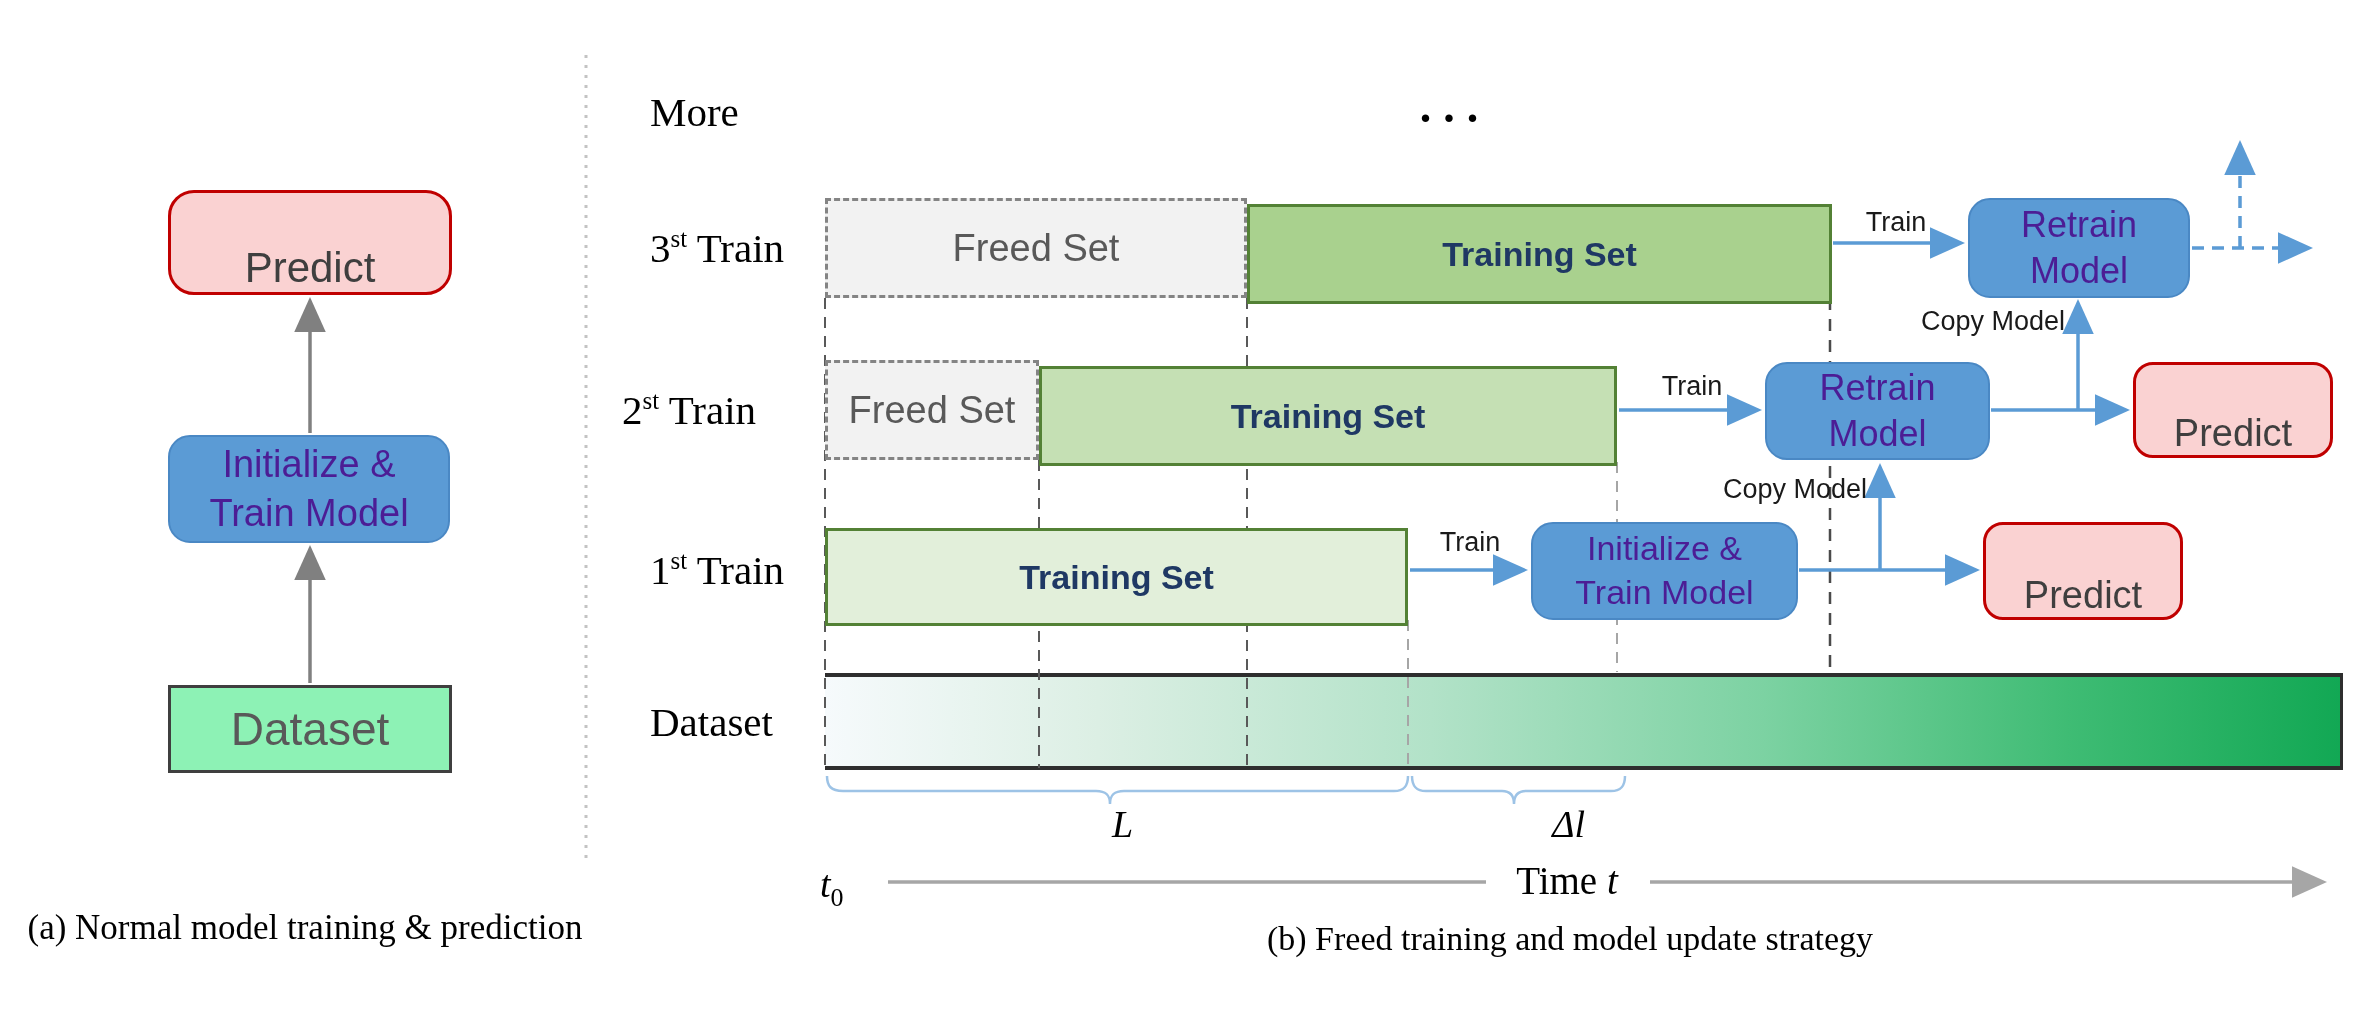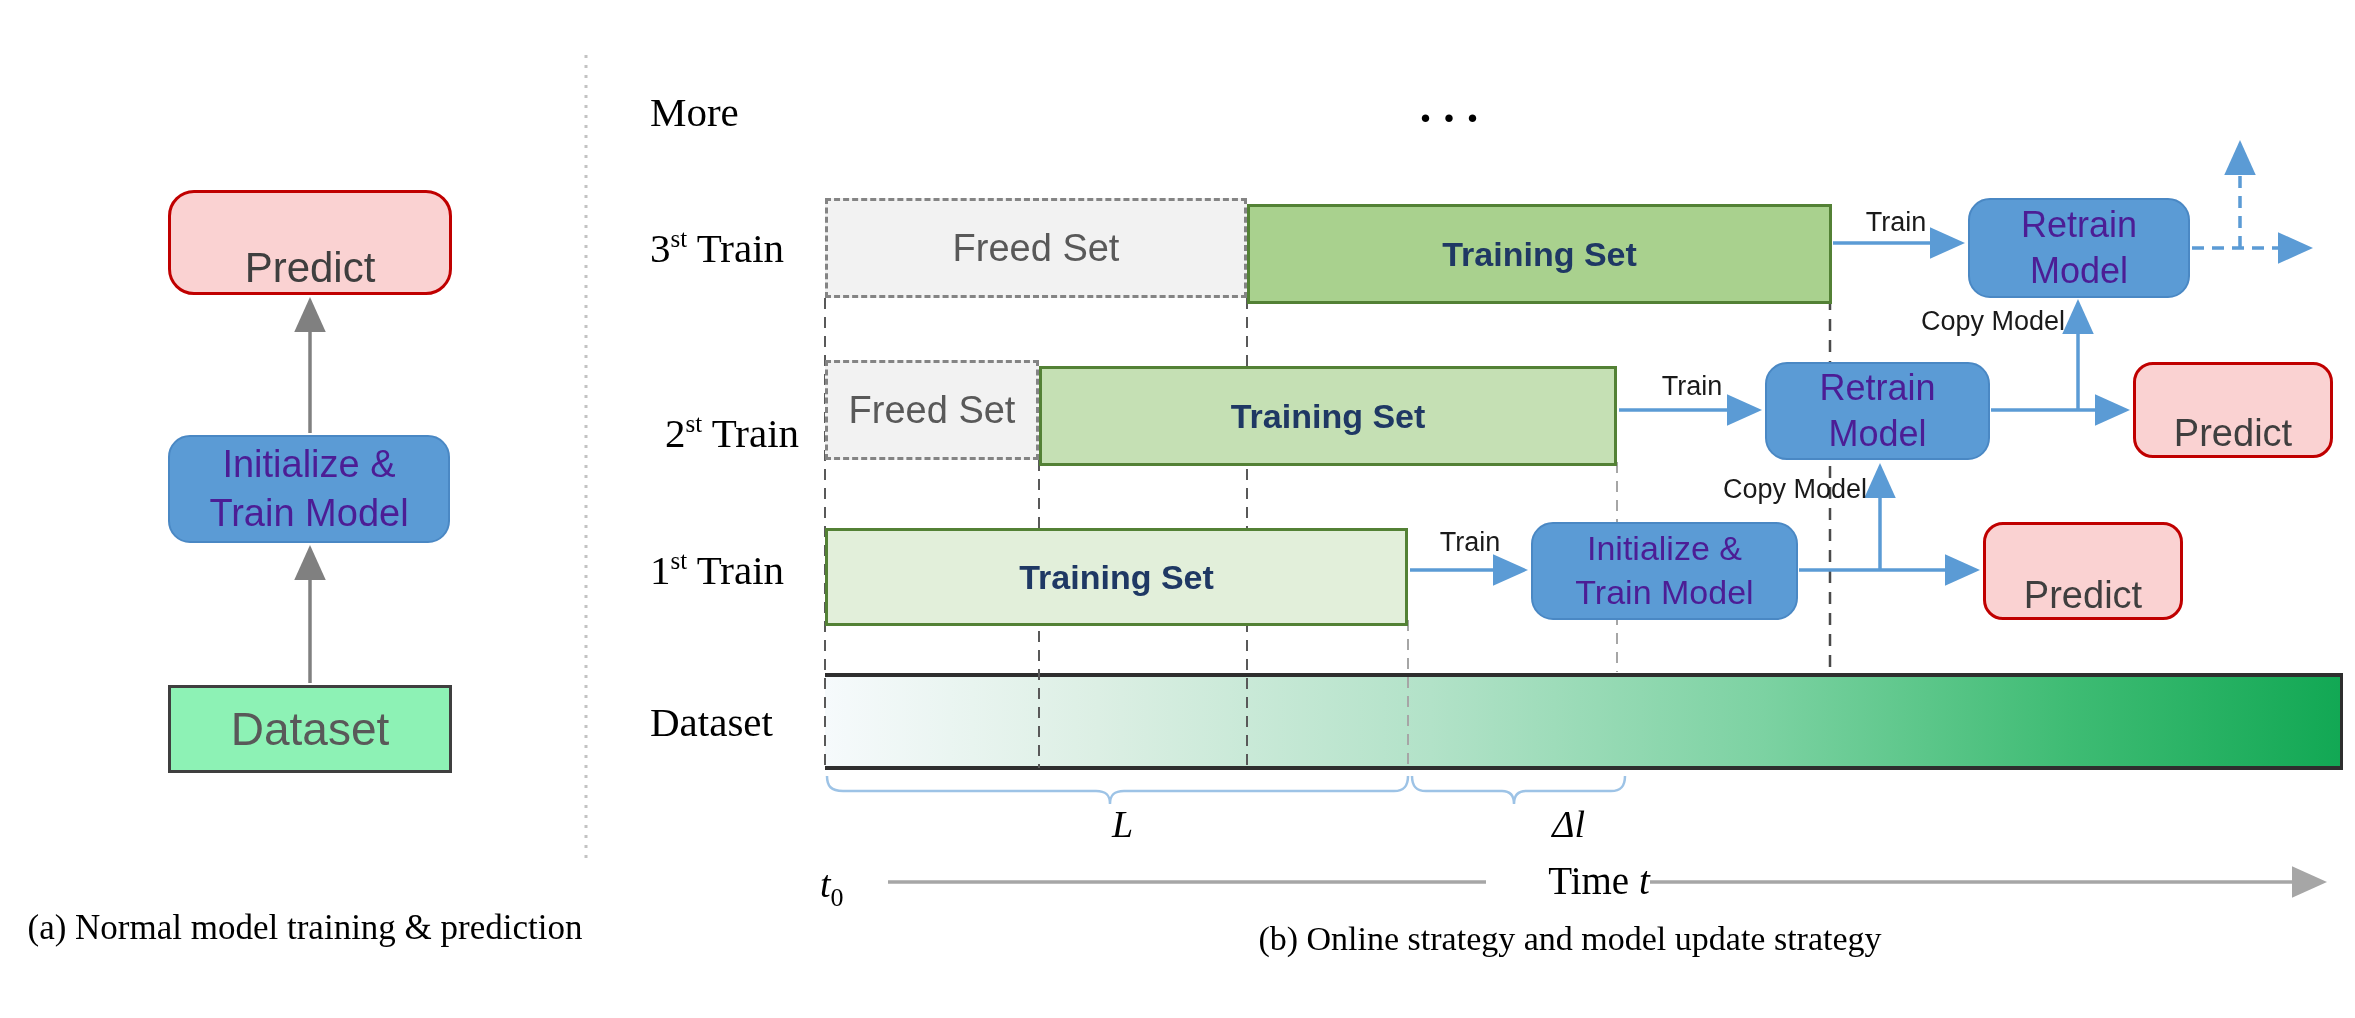--- a/index.html
+++ b/index.html
@@ -76,21 +76,21 @@
   </div>
 
   <div class="serif caption z2" style="left:5px;top:908px;width:600px;">(a) Normal model training &amp; prediction</div>
 
   <div class="serif z2" style="left:650px;top:88px;font-size:41px;">More</div>
   <div class="serif dots z2" style="left:1390px;top:80px;width:130px;text-align:center;">...</div>
 
   <div class="serif rowlabel z2" style="left:650px;top:224px;">
     <span>3</span><sup>st</sup><span> Train</span>
   </div>
-  <div class="serif rowlabel z2" style="left:665px;top:386px;margin-top:23px;">
+  <div class="serif rowlabel z2" style="left:622px;top:386px;">
     <span>2</span><sup>st</sup><span> Train</span>
   </div>
   <div class="serif rowlabel z2" style="left:650px;top:546px;">
     <span>1</span><sup>st</sup><span> Train</span>
   </div>
   <div class="serif rowlabel z2" style="left:650px;top:698px;">Dataset</div>
 
   <div class="box freedbox z2" style="left:825px;top:198px;width:422px;height:100px;">
     <span>Freed Set</span>
   </div>
@@ -138,25 +138,25 @@
   <div class="small-sans z4" style="left:1420px;top:527px;width:100px;">Train</div>
   <div class="small-sans z4" style="left:1908px;top:306px;width:170px;">Copy Model</div>
   <div class="small-sans z4" style="left:1710px;top:474px;width:170px;">Copy Model</div>
 
   <div class="serif math z2" style="left:1060px;top:802px;width:125px;text-align:center;font-size:38px;">L</div>
   <div class="serif math z2" style="left:1460px;top:802px;width:125px;text-align:right;font-size:38px;">Δl</div>
 
   <div class="serif z2" style="left:820px;top:862px;font-size:38px;">
     <span class="math">t</span><sub>0</sub>
   </div>
-  <div class="serif z2" style="left:1524px;top:858px;width:150px;text-align:center;font-size:39px;">
+  <div class="serif z2" style="left:1492px;top:858px;width:150px;text-align:center;font-size:39px;">
     <span>Time </span><span class="math">t</span>
   </div>
 
-  <div class="serif caption z2" style="left:1170px;top:920px;width:800px;font-size:34px;">(b) Online strategy and model update strategy</div>
+  <div class="serif caption z2" style="left:1170px;top:920px;width:800px;font-size:34px;">(b) Freed training and model update strategy</div>
 
   <svg class="layer z3" viewBox="0 0 2355 1018">
     <defs>
       <marker id="mblue" markerWidth="10" markerHeight="9" refX="8" refY="4.5" orient="auto">
         <path d="M0,0 L10,4.5 L0,9 z" fill="#5b9bd5"></path>
       </marker>
       <marker id="mgray" markerWidth="10" markerHeight="9" refX="8" refY="4.5" orient="auto">
         <path d="M0,0 L10,4.5 L0,9 z" fill="#808080"></path>
       </marker>
       <marker id="mtime" markerWidth="10" markerHeight="9" refX="8" refY="4.5" orient="auto">

